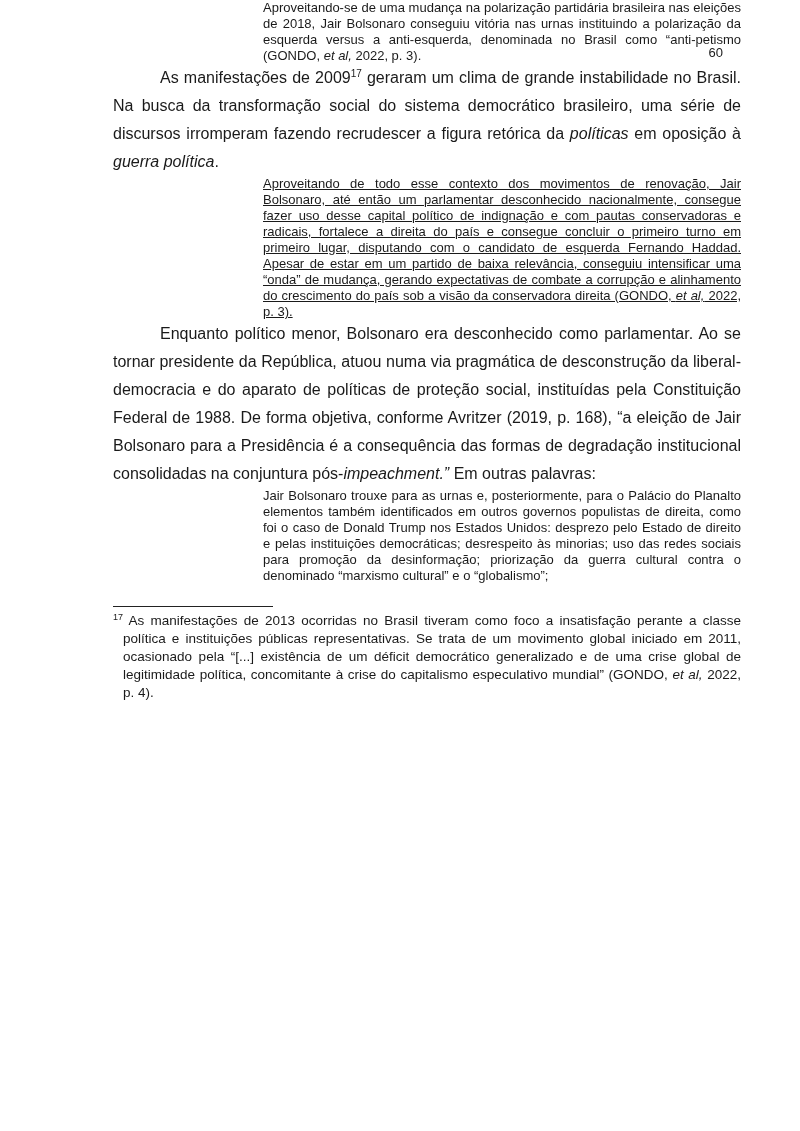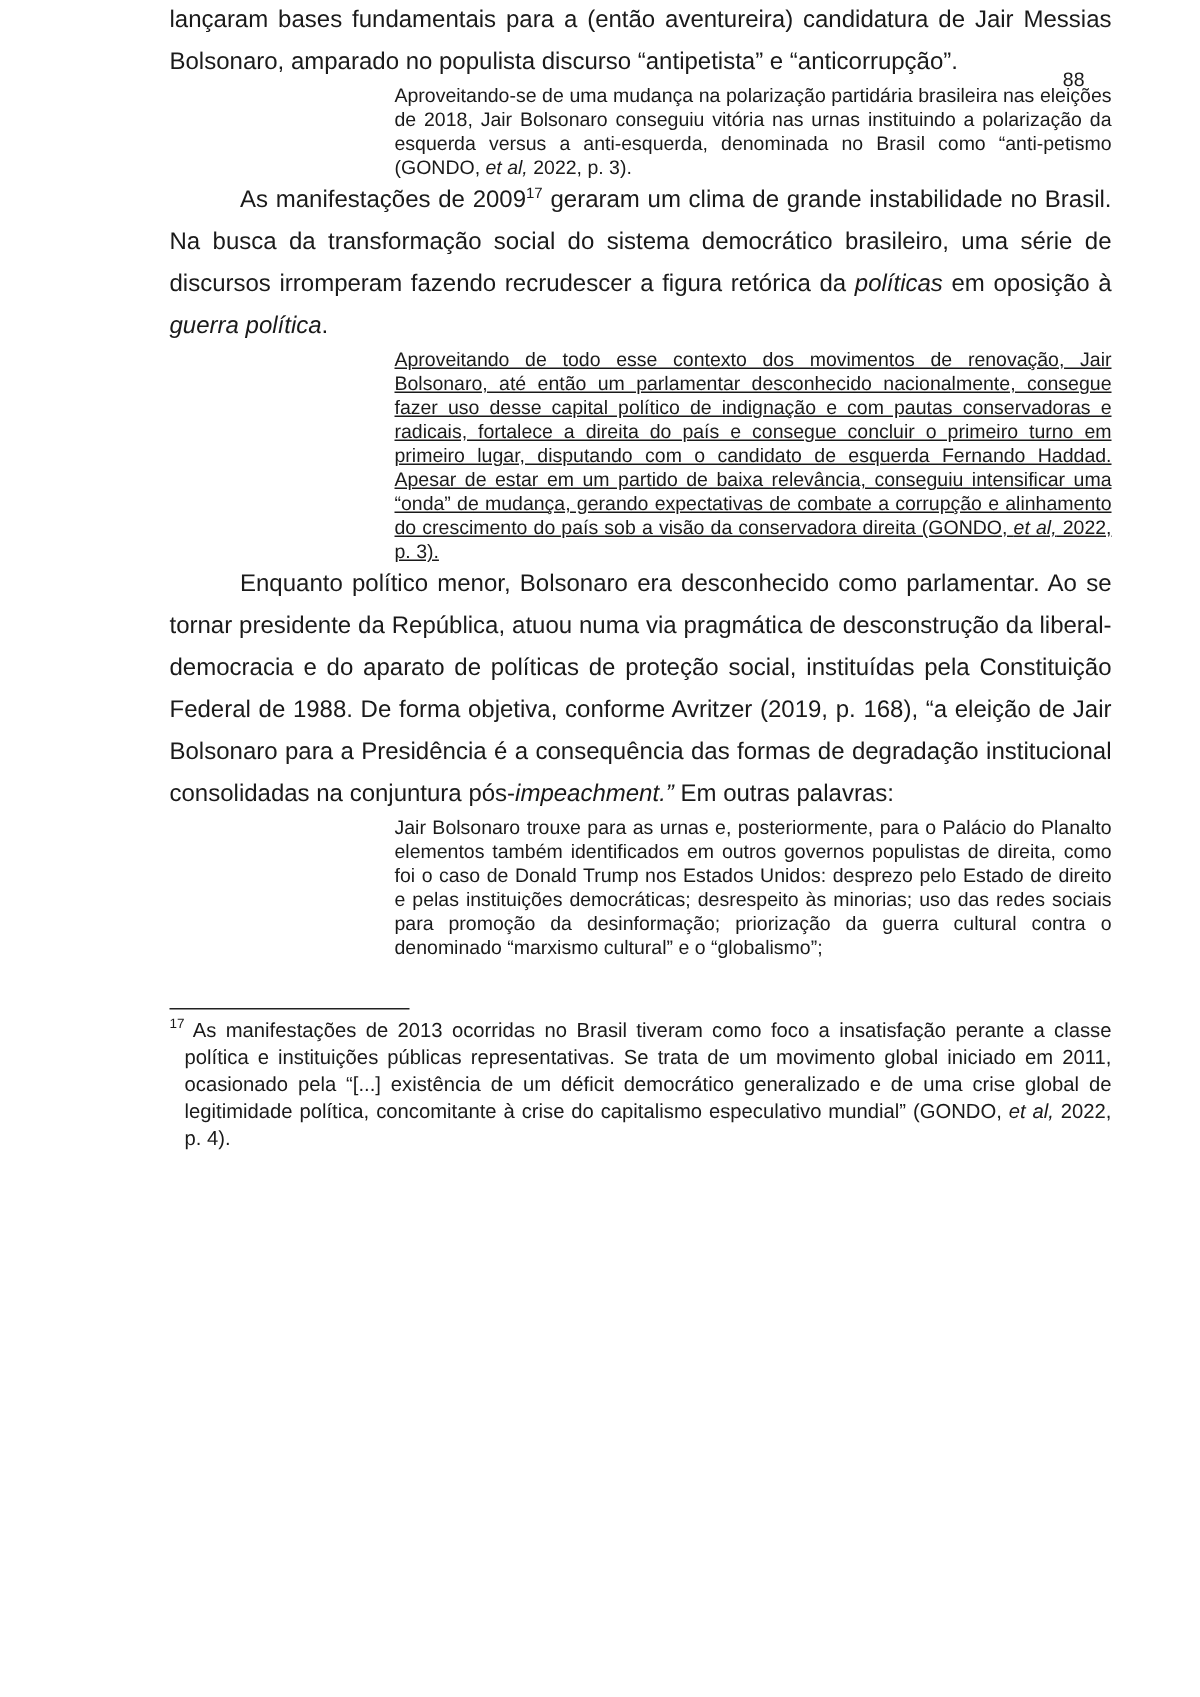--- a/index.html
+++ b/index.html
@@ -48,21 +48,21 @@
   }
   .q1 { margin-top: 22px; }
   .q2 { margin-top: 30px; text-decoration: underline; }
   .q3 { margin-top: 2px; }
   sup.fn-ref {
     font-size: 10px;
     line-height: 0;
     vertical-align: super;
   }
   .footnote-area {
-    margin-top: 32px;
+    margin-top: 22px;
   }
   .footnote-separator {
     width: 160px;
     height: 0;
     border-top: 1.5px solid #222222;
   }
   p.footnote {
     margin: 5px 0 0 0;
     padding-left: 10px;
     text-indent: -10px;
@@ -74,25 +74,24 @@
     font-size: 9px;
     line-height: 0;
     vertical-align: super;
   }
 </style>
 </head>
 <body>
 
 <div class="page">
 
-  <div class="page-number">88</div>
+  <div class="page-number">60</div>
 
   <div class="content">
 
-    <p class="body para1">lançaram bases fundamentais para a (então aventureira) candidatura de Jair Messias Bolsonaro, amparado no populista discurso “antipetista” e “anticorrupção”.</p>
 
     <blockquote class="q q1"><span>Aproveitando-se de uma mudança na polarização partidária brasileira nas eleições de 2018, Jair Bolsonaro conseguiu vitória nas urnas instituindo a polarização da esquerda versus a anti-esquerda, denominada no Brasil como “anti-petismo (GONDO, </span><i>et al,</i><span> 2022, p. 3).</span></blockquote>
 
     <p class="body indent para2"><span>As manifestações de 2009</span><sup class="fn-ref">17</sup><span> geraram um clima de grande instabilidade no Brasil. Na busca da transformação social do sistema democrático brasileiro, uma série de discursos irromperam fazendo recrudescer a figura retórica da </span><i>políticas</i><span> em oposição à </span><i>guerra política</i><span>.</span></p>
 
     <blockquote class="q q2"><span>Aproveitando de todo esse contexto dos movimentos de renovação, Jair Bolsonaro, até então um parlamentar desconhecido nacionalmente, consegue fazer uso desse capital político de indignação e com pautas conservadoras e radicais, fortalece a direita do país e consegue concluir o primeiro turno em primeiro lugar, disputando com o candidato de esquerda Fernando Haddad. Apesar de estar em um partido de baixa relevância, conseguiu intensificar uma “onda” de mudança, gerando expectativas de combate a corrupção e alinhamento do crescimento do país sob a visão da conservadora direita (GONDO, </span><i>et al,</i><span> 2022, p. 3).</span></blockquote>
 
     <p class="body indent para3"><span>Enquanto político menor, Bolsonaro era desconhecido como parlamentar. Ao se tornar presidente da República, atuou numa via pragmática de desconstrução da liberal-democracia e do aparato de políticas de proteção social, instituídas pela Constituição Federal de 1988. De forma objetiva, conforme Avritzer (2019, p. 168), “a eleição de Jair Bolsonaro para a Presidência é a consequência das formas de degradação institucional consolidadas na conjuntura pós-</span><i>impeachment.”</i><span> Em outras palavras:</span></p>
 
     <blockquote class="q q3">Jair Bolsonaro trouxe para as urnas e, posteriormente, para o Palácio do Planalto elementos também identificados em outros governos populistas de direita, como foi o caso de Donald Trump nos Estados Unidos: desprezo pelo Estado de direito e pelas instituições democráticas; desrespeito às minorias; uso das redes sociais para promoção da desinformação; priorização da guerra cultural contra o denominado “marxismo cultural” e o “globalismo”;</blockquote>

